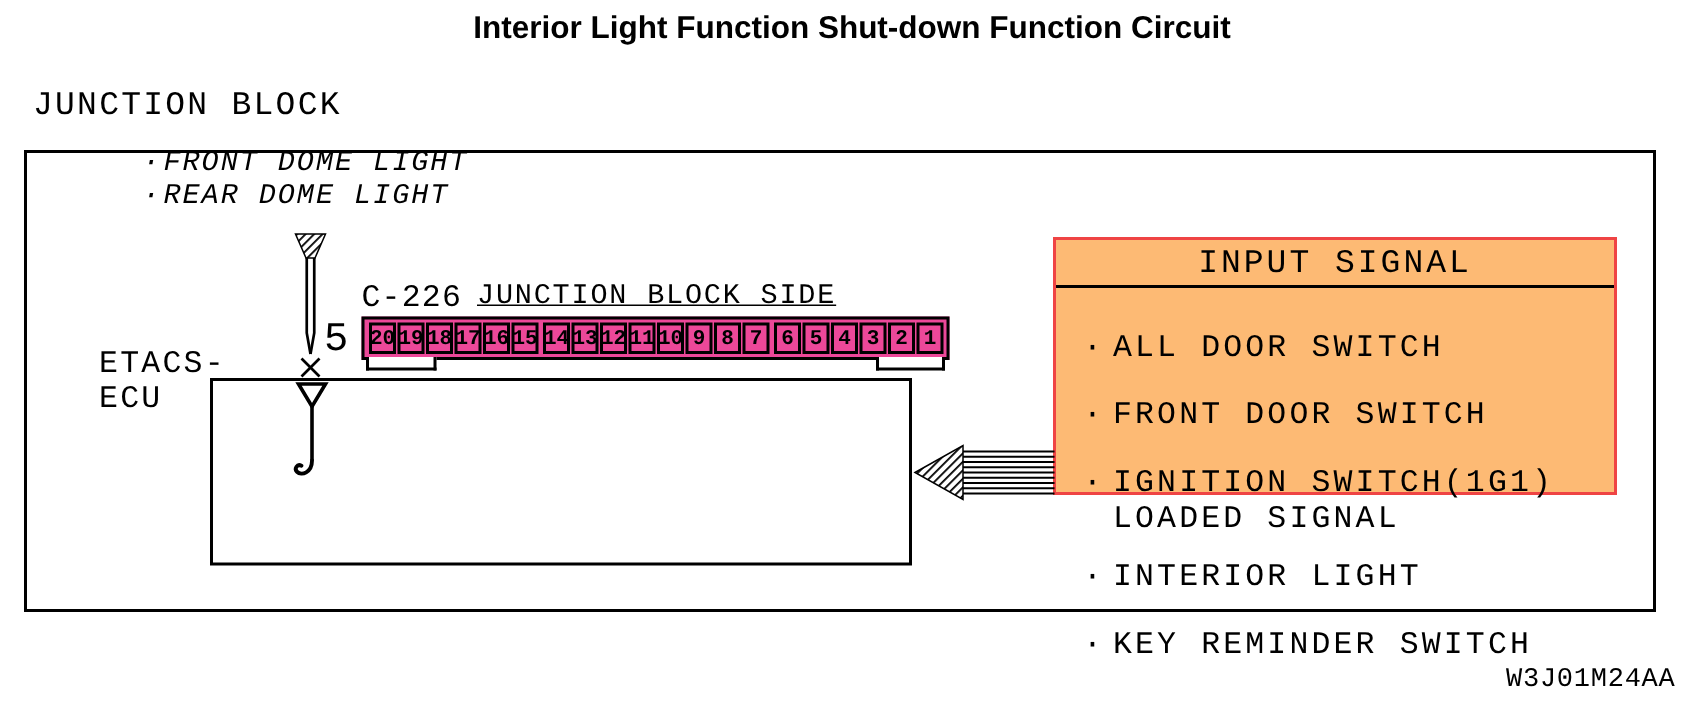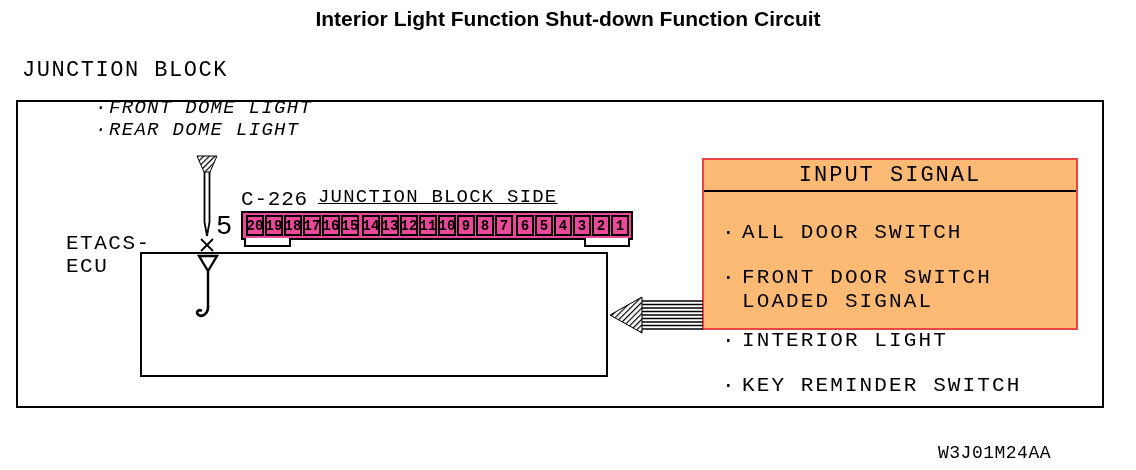--- a/index.html
+++ b/index.html
@@ -48,21 +48,21 @@
     height:32px; border-bottom:2px solid #000; display:flex; align-items:center; justify-content:center;
     font-size:22px; letter-spacing:2px;
   }
   .sig-body { padding:12px 0 0 18px; font-size:21px; letter-spacing:2.1px; }
   .sig-row { height:28px; white-space:nowrap;margin-top:17px; }
   .sig-row .blt { display:inline-block; width:20px; letter-spacing:0; }
   .sig-row.wrap { height:22px; margin-top:-4px; }
 
   .arrow-svg { position:absolute; left:606px; top:292px; width:98px; height:46px; }
 
-  .doc-code { position:absolute; left:938px; top:443px; font-size:18px; letter-spacing:0.5px; }
+  .doc-code { position:absolute; left:1004px; top:443px; font-size:18px; letter-spacing:0.5px; }
 </style>
 </head>
 <body>
 
 <div class="title">Interior Light Function Shut-down Function Circuit</div>
 
 <div class="jb-label">JUNCTION BLOCK</div>
 
 <div class="outer-box"></div>
 
@@ -199,20 +199,21 @@
 </svg>
 
 <div class="sig-box">
   <div class="sig-header">INPUT SIGNAL</div>
   <div class="sig-body">
 
       <div class="sig-row"><span class="blt">·</span><span>ALL DOOR SWITCH</span></div>
 
       <div class="sig-row"><span class="blt">·</span><span>FRONT DOOR SWITCH</span></div>
 
+      <div class="sig-row"><span class="blt">·</span><span>IGNITION SWITCH(1G1)</span></div>
 
       <div class="sig-row wrap"><span class="blt"></span><span>LOADED SIGNAL</span></div>
 
       <div class="sig-row"><span class="blt">·</span><span>INTERIOR LIGHT</span></div>
 
       <div class="sig-row"><span class="blt">·</span><span>KEY REMINDER SWITCH</span></div>
     </div>
 </div>
 
 <svg class="arrow-svg" viewBox="0 0 98 46">

